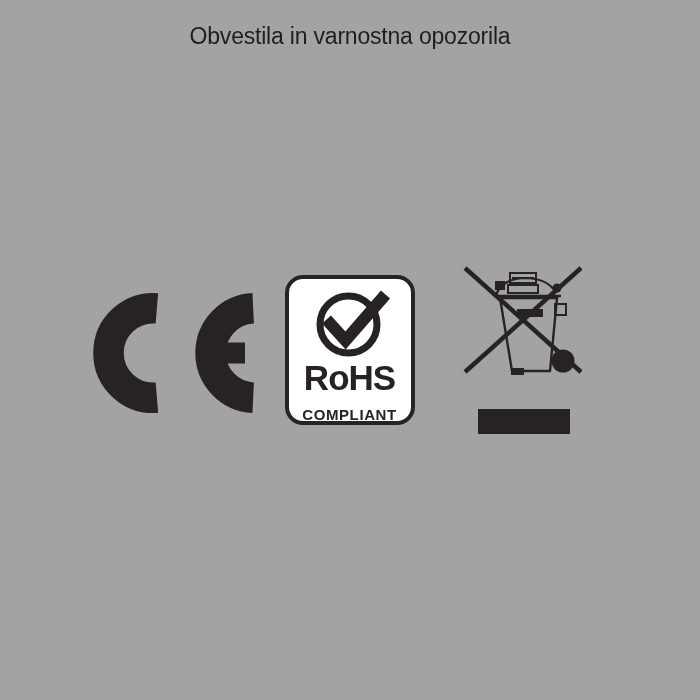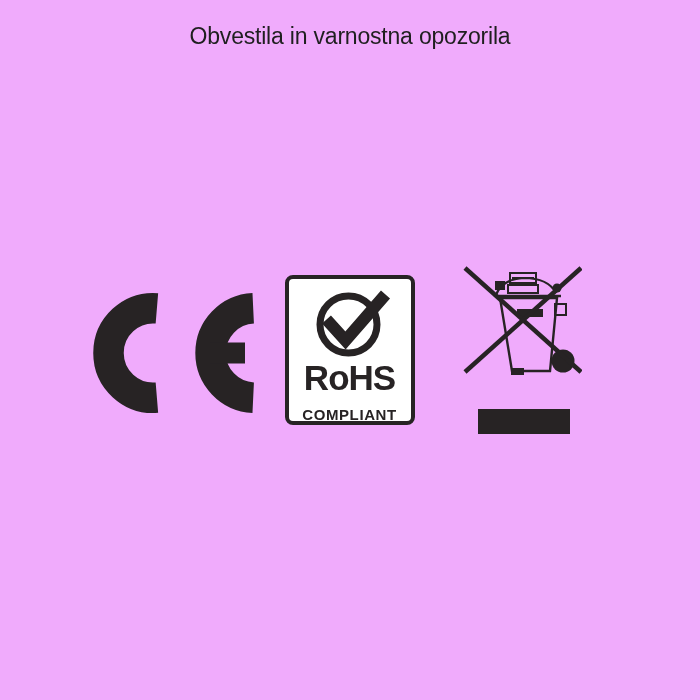--- a/index.html
+++ b/index.html
@@ -1,29 +1,29 @@
 <!DOCTYPE html>
 <html><head>
 <meta charset="utf-8">
 <style>
   html,body{margin:0;padding:0;background:#ffffff;}
   #page{
-    position:relative;width:700px;height:700px;background:#f0abfc;overflow:hidden;
+    position:relative;width:700px;height:700px;background:#a3a3a3;overflow:hidden;
     font-family:"Liberation Sans", sans-serif;
   }
   #page-title{
     position:absolute;top:25px;left:0;width:700px;text-align:center;
     font-size:23px;line-height:1;letter-spacing:-0.2px;color:#1f1f1f;
   }
   .mark-svg{position:absolute;display:block;}
   #ce-mark{left:90px;top:291px;}
   #weee-mark{left:462px;top:265px;}
   #rohs-badge{
     position:absolute;left:285px;top:275px;width:130px;height:150px;
-    box-sizing:border-box;border:4.5px solid #272324;border-radius:8px;
+    box-sizing:border-box;border:4.5px solid #272324;border-radius:18px;
     background:#ffffff;
   }
   #rohs-check-svg{position:absolute;left:0;top:0;display:block;}
   .rohs-label{
     position:absolute;top:81px;left:0;width:121px;text-align:center;
     font-size:35px;line-height:1;font-weight:bold;letter-spacing:-1px;color:#272324;
   }
   .rohs-sublabel{
     position:absolute;top:128px;left:0;width:121px;text-align:center;
     font-size:15px;line-height:1;font-weight:bold;letter-spacing:0.6px;color:#272324;

